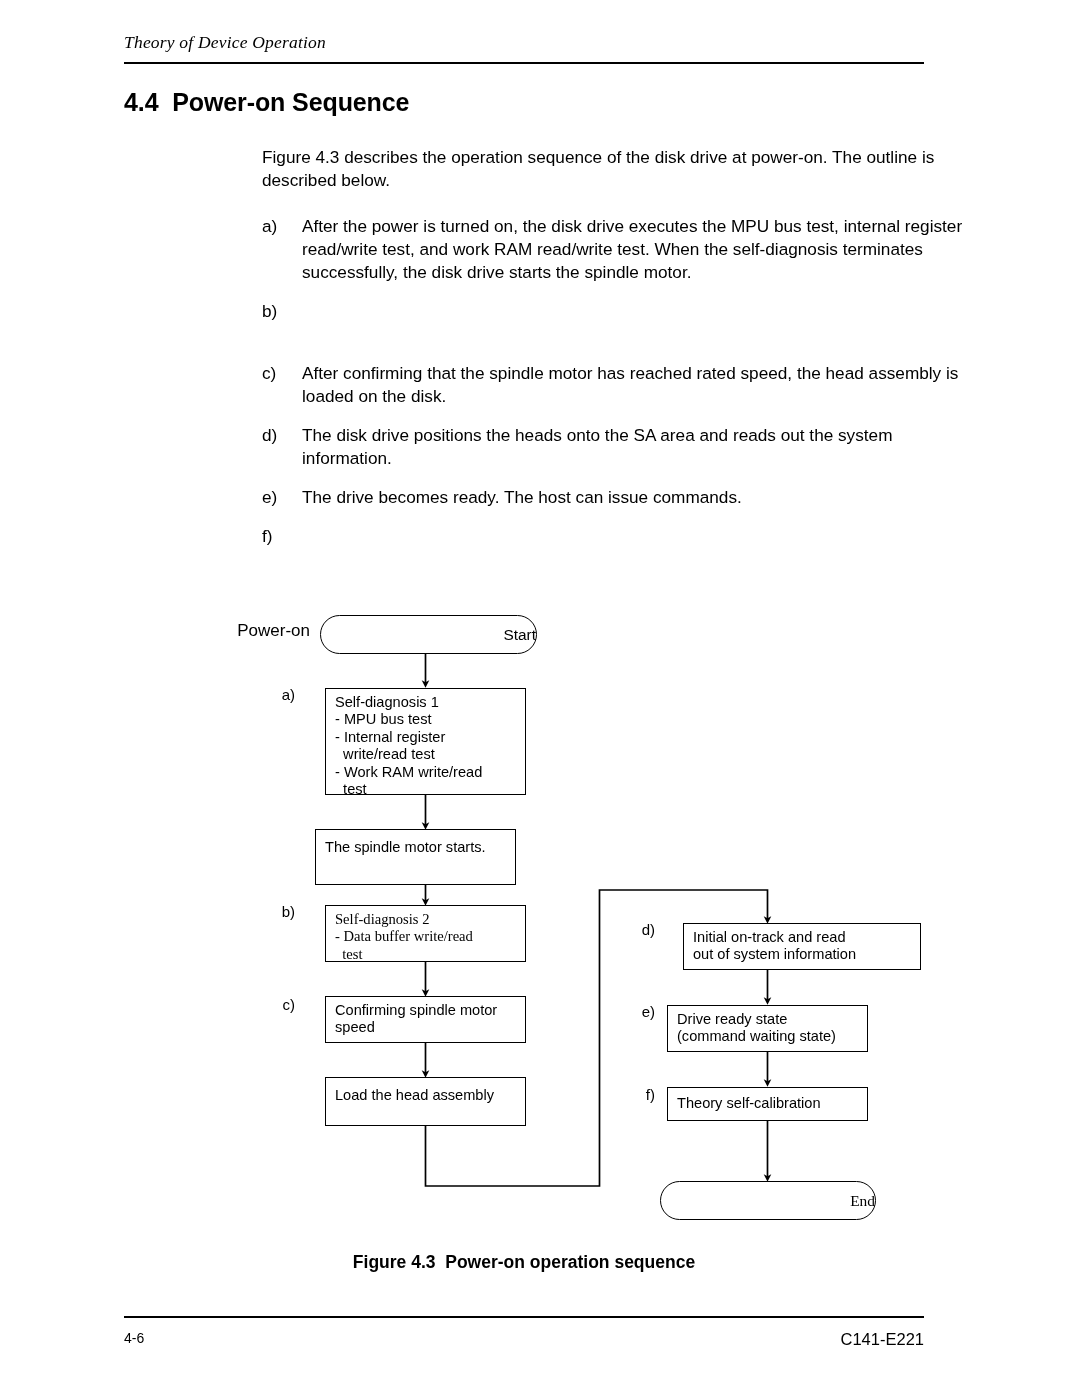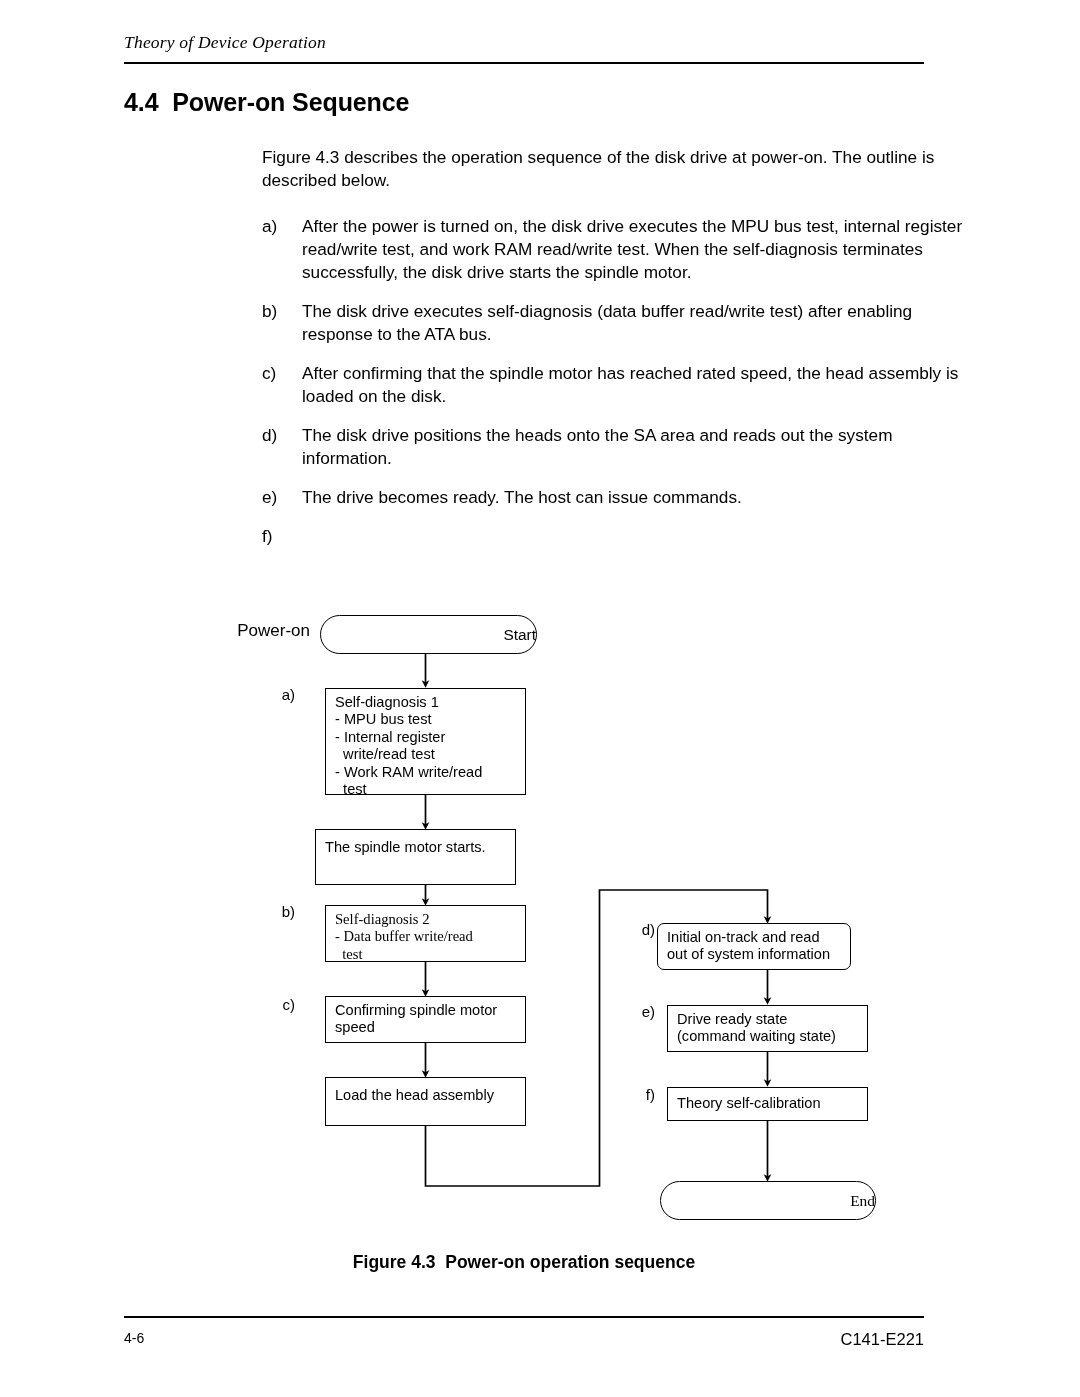--- a/index.html
+++ b/index.html
@@ -165,21 +165,20 @@
 
 <div class="prose" style="top:146px;">Figure 4.3 describes the operation sequence of the disk drive at power-on.  The outline is described below.</div>
 
 <div class="list-item" style="top:215px;">
   <span class="marker">a)</span>
   <span>After the power is turned on, the disk drive executes the MPU bus test, internal register read/write test, and work RAM read/write test.  When the self-diagnosis terminates successfully, the disk drive starts the spindle motor.</span>
 </div>
 
 <div class="list-item" style="top:300px;">
   <span class="marker">b)</span>
-  <span>The disk drive executes self-diagnosis (data buffer read/write test) after enabling response to the ATA bus.</span>
 </div>
 
 <div class="list-item" style="top:362px;">
   <span class="marker">c)</span>
   <span>After confirming that the spindle motor has reached rated speed, the head assembly is loaded on the disk.</span>
 </div>
 
 <div class="list-item" style="top:424px;">
   <span class="marker">d)</span>
   <span>The disk drive positions the heads onto the SA area and reads out the system information.</span>
@@ -247,21 +246,21 @@
 
 <div class="fc-box" style="left:325px; top:905px; width:201px; height:57px;font-family:Liberation Serif, serif;">Self-diagnosis 2
 - Data buffer write/read
   test</div>
 
 <div class="fc-box" style="left:325px; top:996px; width:201px; height:47px;">Confirming spindle motor
 speed</div>
 
 <div class="fc-box" style="left:325px; top:1077px; width:201px; height:49px; padding-top:9px;">Load the head assembly</div>
 
-<div class="fc-box" style="left:657px; top:923px; width:194px; height:47px;border-radius:7px;">Initial on-track and read
+<div class="fc-box" style="left:683px; top:923px; width:238px; height:47px;">Initial on-track and read
 out of system information</div>
 
 <div class="fc-box" style="left:667px; top:1005px; width:201px; height:47px;">Drive ready state
 (command waiting state)</div>
 
 <div class="fc-box" style="left:667px; top:1087px; width:201px; height:34px; padding-top:7px;">Theory self-calibration</div>
 
 <div class="fc-pill" style="left:660px; top:1181px; width:216px; height:39px;font-family:Liberation Serif, serif;">
   <span>End</span>
 </div>

